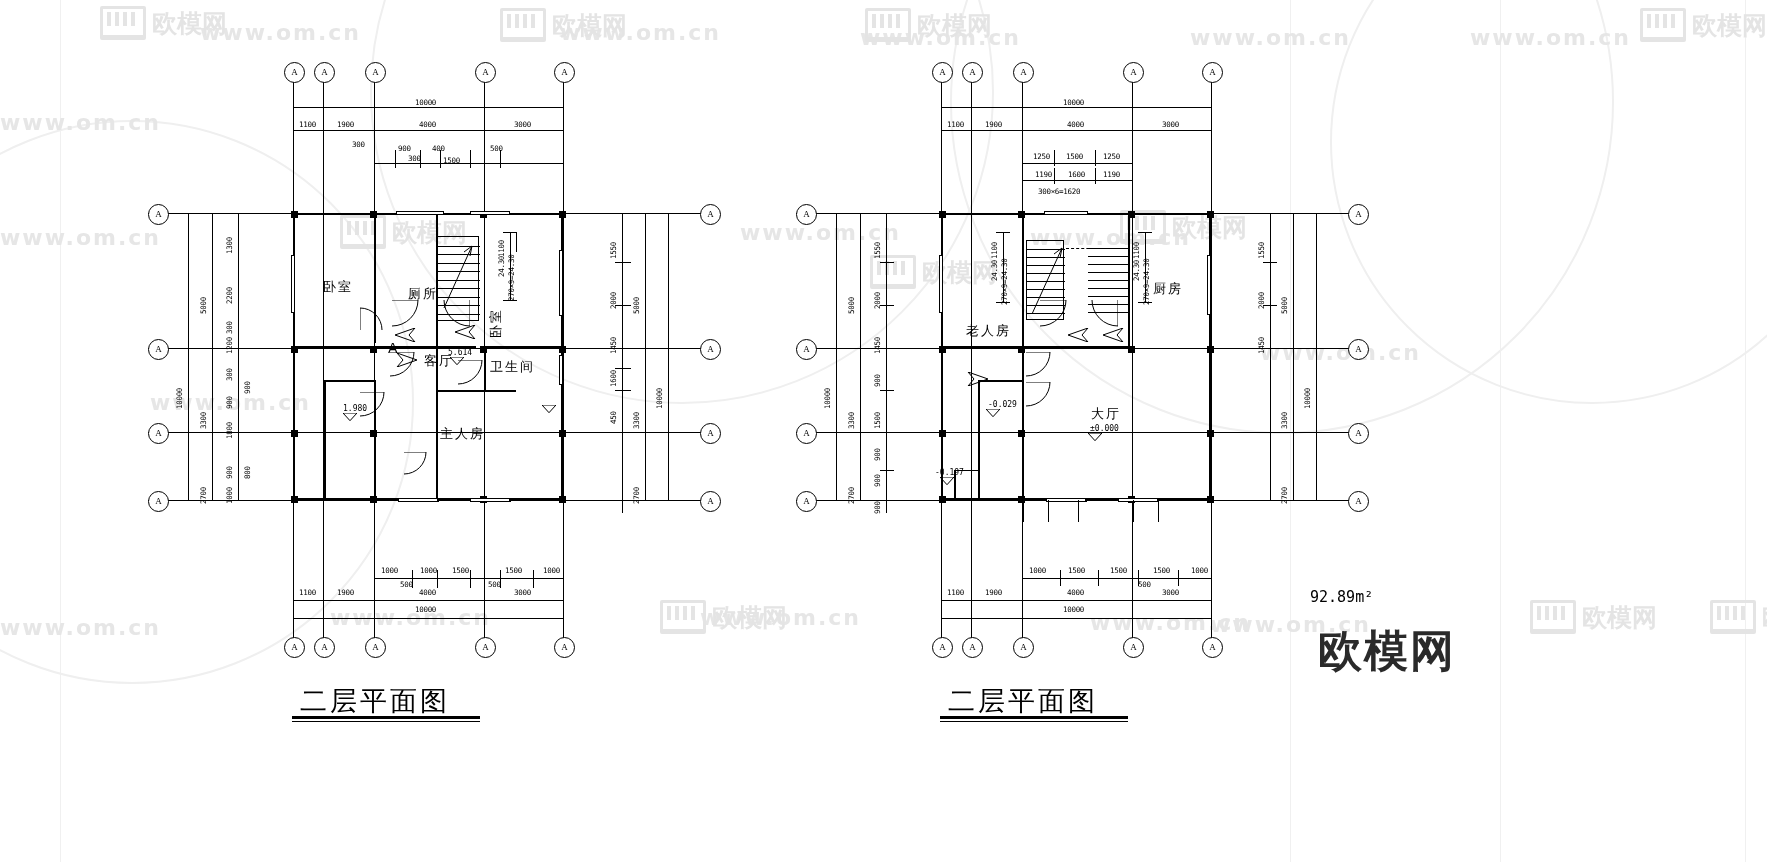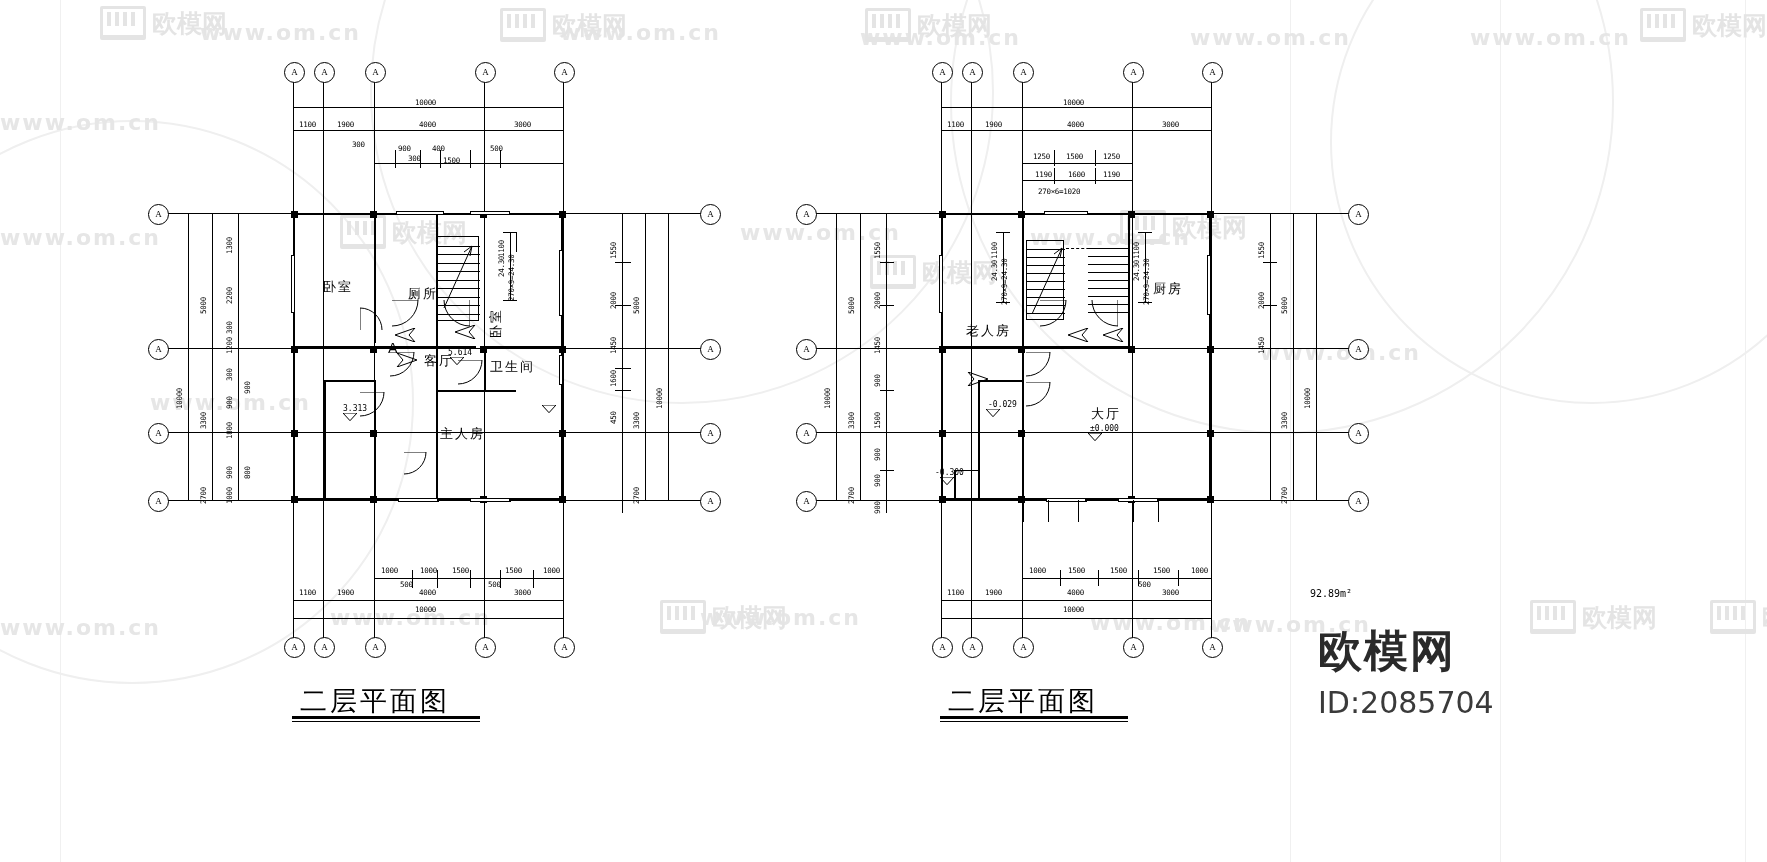--- a/index.html
+++ b/index.html
@@ -40,21 +40,21 @@
   .room{position:absolute;font-size:13px;font-family:"DejaVu Sans",sans-serif;white-space:nowrap;letter-spacing:2px;}
   .roomv{position:absolute;font-size:13px;font-family:"DejaVu Sans",sans-serif;white-space:nowrap;
          transform:rotate(-90deg);transform-origin:left bottom;letter-spacing:2px;}
   .elev{position:absolute;font-size:8px;font-family:"DejaVu Sans Mono",monospace;white-space:nowrap;}
 
   
   .ptitle{position:absolute;font-size:27px;font-family:"DejaVu Serif",serif;white-space:nowrap;letter-spacing:3px;}
   .ptitle-rule{position:absolute;height:3px;background:#000;}
   .ptitle-rule2{position:absolute;height:1px;background:#000;}
 
-  .area-note{position:absolute;font-size:10px;font-family:"DejaVu Sans Mono",monospace;}
+  .area-note{position:absolute;font-size:15px;font-family:"DejaVu Sans Mono",monospace;}
 
   
   #idbox{position:absolute;z-index:20;}
   #idbox .lg{font-family:"DejaVu Sans",sans-serif;font-weight:bold;font-size:44px;letter-spacing:2px;
              color:#2a2a2a;white-space:nowrap;}
   #idbox .idtx{font-family:"DejaVu Sans",sans-serif;font-size:30px;color:#3a3a3a;margin-top:4px;white-space:nowrap;}
 
   
   .stair{position:absolute;}
   .dash{position:absolute;border-top:1px dashed #000;}
@@ -340,21 +340,21 @@
     <div class="room" style="left: 323px; top: 278px;">卧室</div>
     <div class="room" style="left: 408px; top: 285px;">厕所</div>
     <div class="roomv" style="left: 505px; top: 320px; font-size: 13px;">卧室</div>
     <div class="room" style="left: 424px; top: 352px;">客厅</div>
     <div class="room" style="left: 490px; top: 358px;">卫生间</div>
     <div class="room" style="left: 440px; top: 425px;">主人房</div>
     <div class="elev" style="left: 448px; top: 348px;">5.614</div>
     <svg width="14" height="7.700000000000001" style="position: absolute; left: 450px; top: 357px;">
       <path d="M0,0 L14,0 L7,7.700000000000001 Z" fill="none" stroke="#000" stroke-width="1"></path>
     </svg>
-    <div class="elev" style="left: 343px; top: 404px;">3.313</div>
+    <div class="elev" style="left: 343px; top: 404px;">1.980</div>
     <svg width="14" height="7.700000000000001" style="position: absolute; left: 343px; top: 413px;">
       <path d="M0,0 L14,0 L7,7.700000000000001 Z" fill="none" stroke="#000" stroke-width="1"></path>
     </svg>
     <svg width="14" height="7.700000000000001" style="position: absolute; left: 542px; top: 405px;">
       <path d="M0,0 L14,0 L7,7.700000000000001 Z" fill="none" stroke="#000" stroke-width="1"></path>
     </svg>
     <svg width="22" height="14" style="position: absolute; left: 395px; top: 328px;">
       <path d="M0,7 L20,0 L14,7 L20,14 Z" fill="none" stroke="#000" stroke-width="1"></path>
     </svg>
     <svg width="22" height="14" style="position: absolute; left: 455px; top: 325px;">
@@ -410,21 +410,21 @@
     <div class="ln" style="left: 1095px; top: 150px; width: 1px; height: 16px;"></div>
     <div class="ln" style="left: 1132px; top: 150px; width: 1px; height: 16px;"></div>
     <div class="ln" style="left: 1022px; top: 180px; width: 110px; height: 1px;"></div>
     <div class="dim" style="left: 1035px; top: 170px;">1190</div>
     <div class="dim" style="left: 1068px; top: 170px;">1600</div>
     <div class="dim" style="left: 1103px; top: 170px;">1190</div>
     <div class="ln" style="left: 1022px; top: 168px; width: 1px; height: 16px;"></div>
     <div class="ln" style="left: 1054px; top: 168px; width: 1px; height: 16px;"></div>
     <div class="ln" style="left: 1095px; top: 168px; width: 1px; height: 16px;"></div>
     <div class="ln" style="left: 1132px; top: 168px; width: 1px; height: 16px;"></div>
-    <div class="dim" style="left: 1038px; top: 187px;">270×6=1020</div>
+    <div class="dim" style="left: 1038px; top: 187px;">300×6=1620</div>
     <div class="ln" style="left: 941px; top: 618px; width: 270px; height: 1px;"></div>
     <div class="dim" style="left: 1063px; top: 605px;">10000</div>
     <div class="ln" style="left: 941px; top: 600px; width: 270px; height: 1px;"></div>
     <div class="dim" style="left: 947px; top: 588px;">1100</div>
     <div class="dim" style="left: 985px; top: 588px;">1900</div>
     <div class="dim" style="left: 1067px; top: 588px;">4000</div>
     <div class="dim" style="left: 1162px; top: 588px;">3000</div>
     <div class="ln" style="left: 1022px; top: 578px; width: 190px; height: 1px;"></div>
     <div class="dim" style="left: 1029px; top: 566px;">1000</div>
     <div class="dim" style="left: 1068px; top: 566px;">1500</div>
@@ -575,21 +575,21 @@
     <div class="room" style="left: 1153px; top: 280px;">厨房</div>
     <div class="room" style="left: 1091px; top: 405px;">大厅</div>
     <div class="elev" style="left: 1090px; top: 424px;">±0.000</div>
     <svg width="14" height="7.700000000000001" style="position: absolute; left: 1088px; top: 433px;">
       <path d="M0,0 L14,0 L7,7.700000000000001 Z" fill="none" stroke="#000" stroke-width="1"></path>
     </svg>
     <div class="elev" style="left: 988px; top: 400px;">-0.029</div>
     <svg width="14" height="7.700000000000001" style="position: absolute; left: 986px; top: 409px;">
       <path d="M0,0 L14,0 L7,7.700000000000001 Z" fill="none" stroke="#000" stroke-width="1"></path>
     </svg>
-    <div class="elev" style="left: 935px; top: 468px;">-0.300</div>
+    <div class="elev" style="left: 935px; top: 468px;">-0.197</div>
     <svg width="14" height="7.700000000000001" style="position: absolute; left: 940px; top: 477px;">
       <path d="M0,0 L14,0 L7,7.700000000000001 Z" fill="none" stroke="#000" stroke-width="1"></path>
     </svg>
     <div class="wall" style="left: 954px; top: 470px; width: 2px; height: 30px;"></div>
     <div class="ln" style="left: 954px; top: 470px; width: 24px; height: 1px;"></div>
     <svg width="22" height="14" style="position: absolute; left: 1068px; top: 328px;">
       <path d="M0,7 L20,0 L14,7 L20,14 Z" fill="none" stroke="#000" stroke-width="1"></path>
     </svg>
     <svg width="22" height="14" style="position: absolute; left: 1103px; top: 328px;">
       <path d="M0,7 L20,0 L14,7 L20,14 Z" fill="none" stroke="#000" stroke-width="1"></path>
@@ -603,14 +603,13 @@
     <div class="ln" style="left: 1133px; top: 500px; width: 1px; height: 22px;"></div>
     <div class="ln" style="left: 1158px; top: 500px; width: 1px; height: 22px;"></div>
     <div class="ptitle" style="left: 948px; top: 683px;">二层平面图</div>
     <div class="ptitle-rule" style="left: 940px; top: 716px; width: 188px;"></div>
     <div class="ptitle-rule2" style="left: 940px; top: 721px; width: 188px;"></div>
     <div class="area-note" style="left: 1310px; top: 588px;">92.89m²</div>
   </div>
 
 <div id="idbox" style="left:1318px;top:622px;">
   <div class="lg">欧模网</div>
-  <div class="idtx">ID:2085704</div>
 </div>
 
 </body></html>

